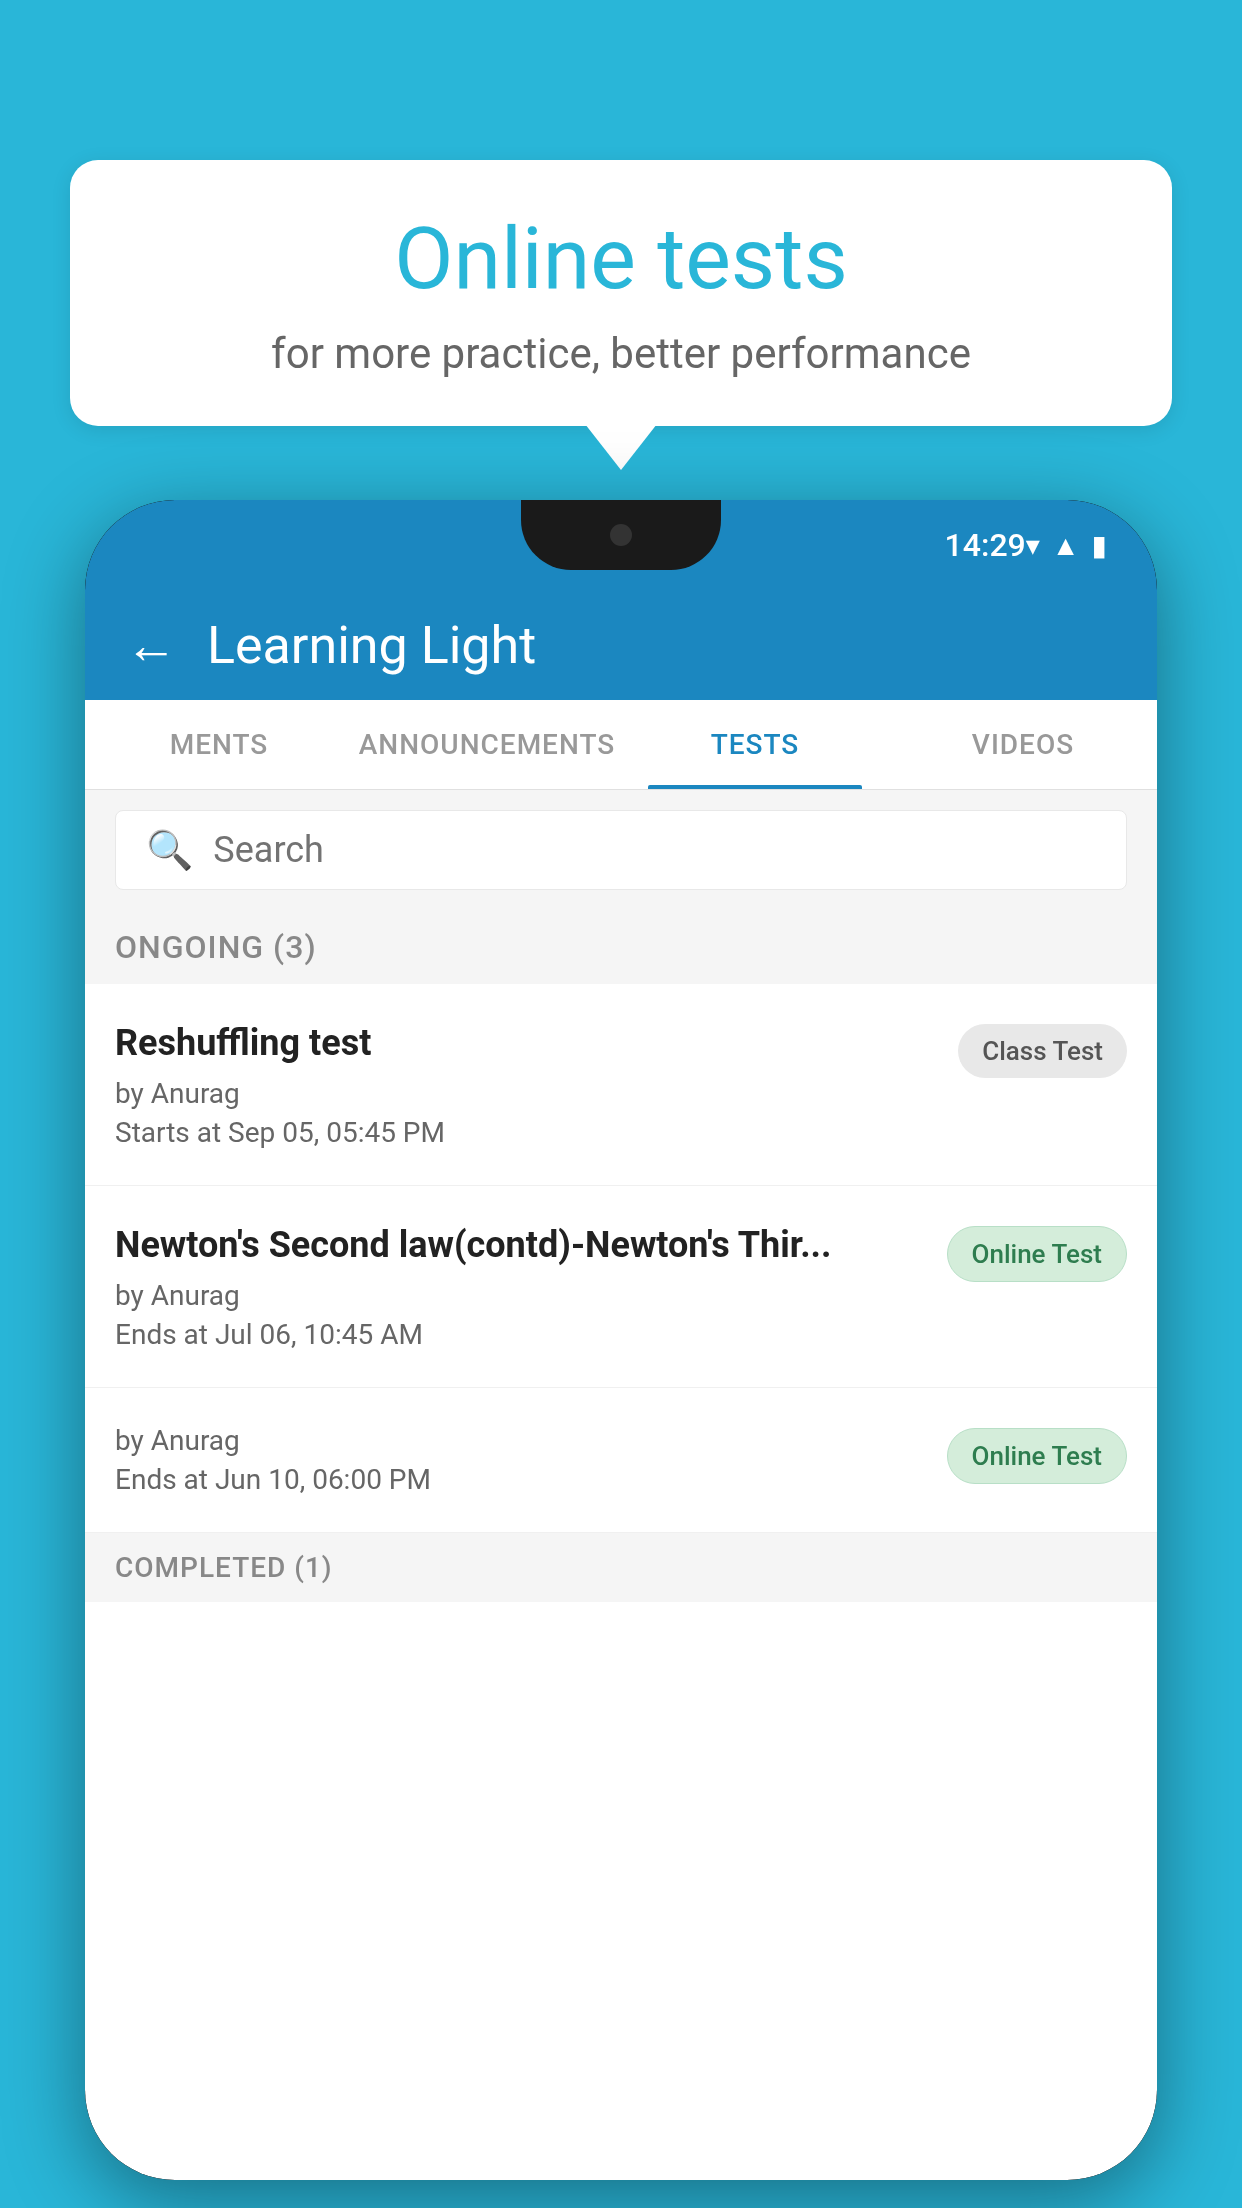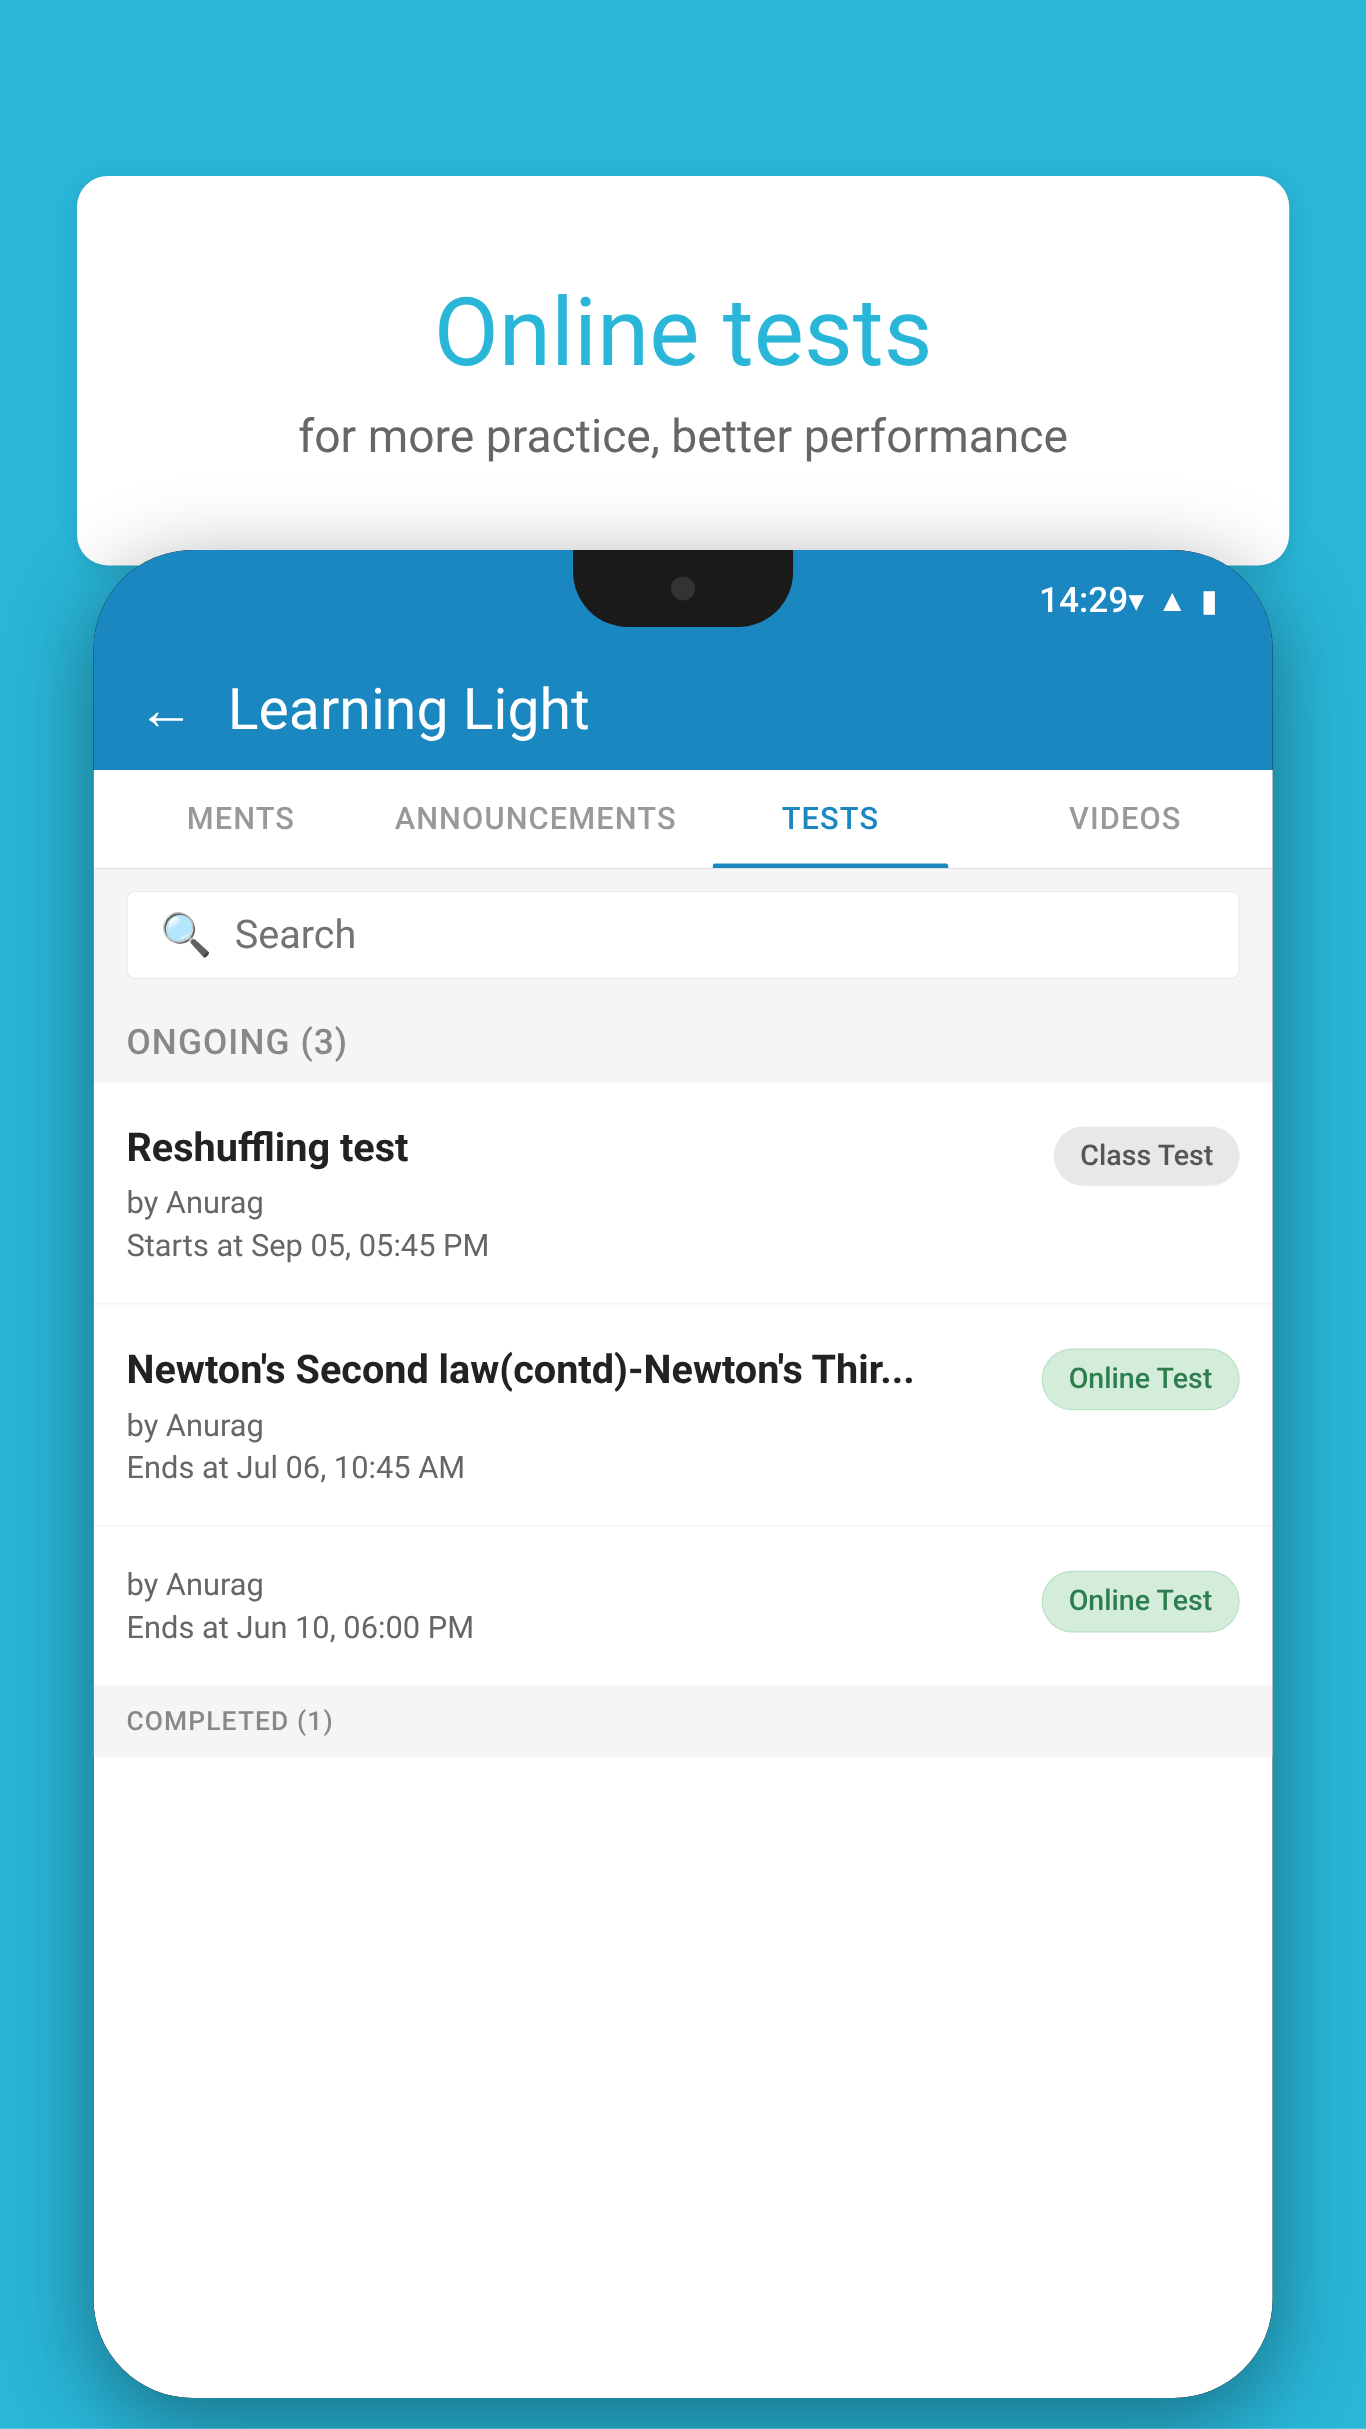--- a/index.html
+++ b/index.html
@@ -18,21 +18,21 @@
     .speech-bubble-container {
       position: absolute;
       top: 160px;
       left: 70px;
       right: 70px;
     }
 
     .speech-bubble {
       background: white;
       border-radius: 28px;
-      padding: 92px 80px;
+      padding: 48px 80px;
       text-align: center;
       position: relative;
       box-shadow: 0 4px 20px rgba(0,0,0,0.1);
     }
 
     .speech-bubble::after {
       content: '';
       position: absolute;
       bottom: -44px;
       left: 50%;
@@ -279,21 +279,21 @@
       background: #d4edda;
       color: #2e7d4f;
       border: 1px solid #b8dfc7;
     }
 
     
     .completed-section {
       background: #f5f5f5;
       padding: 18px 30px;
       color: #888;
-      font-size: 24px;
+      font-size: 28px;
       font-weight: 500;
       letter-spacing: 1px;
       text-transform: uppercase;
     }
 
     
     .phone-screen {
       background: white;
       height: calc(1680px - 90px - 110px);
       overflow: hidden;

